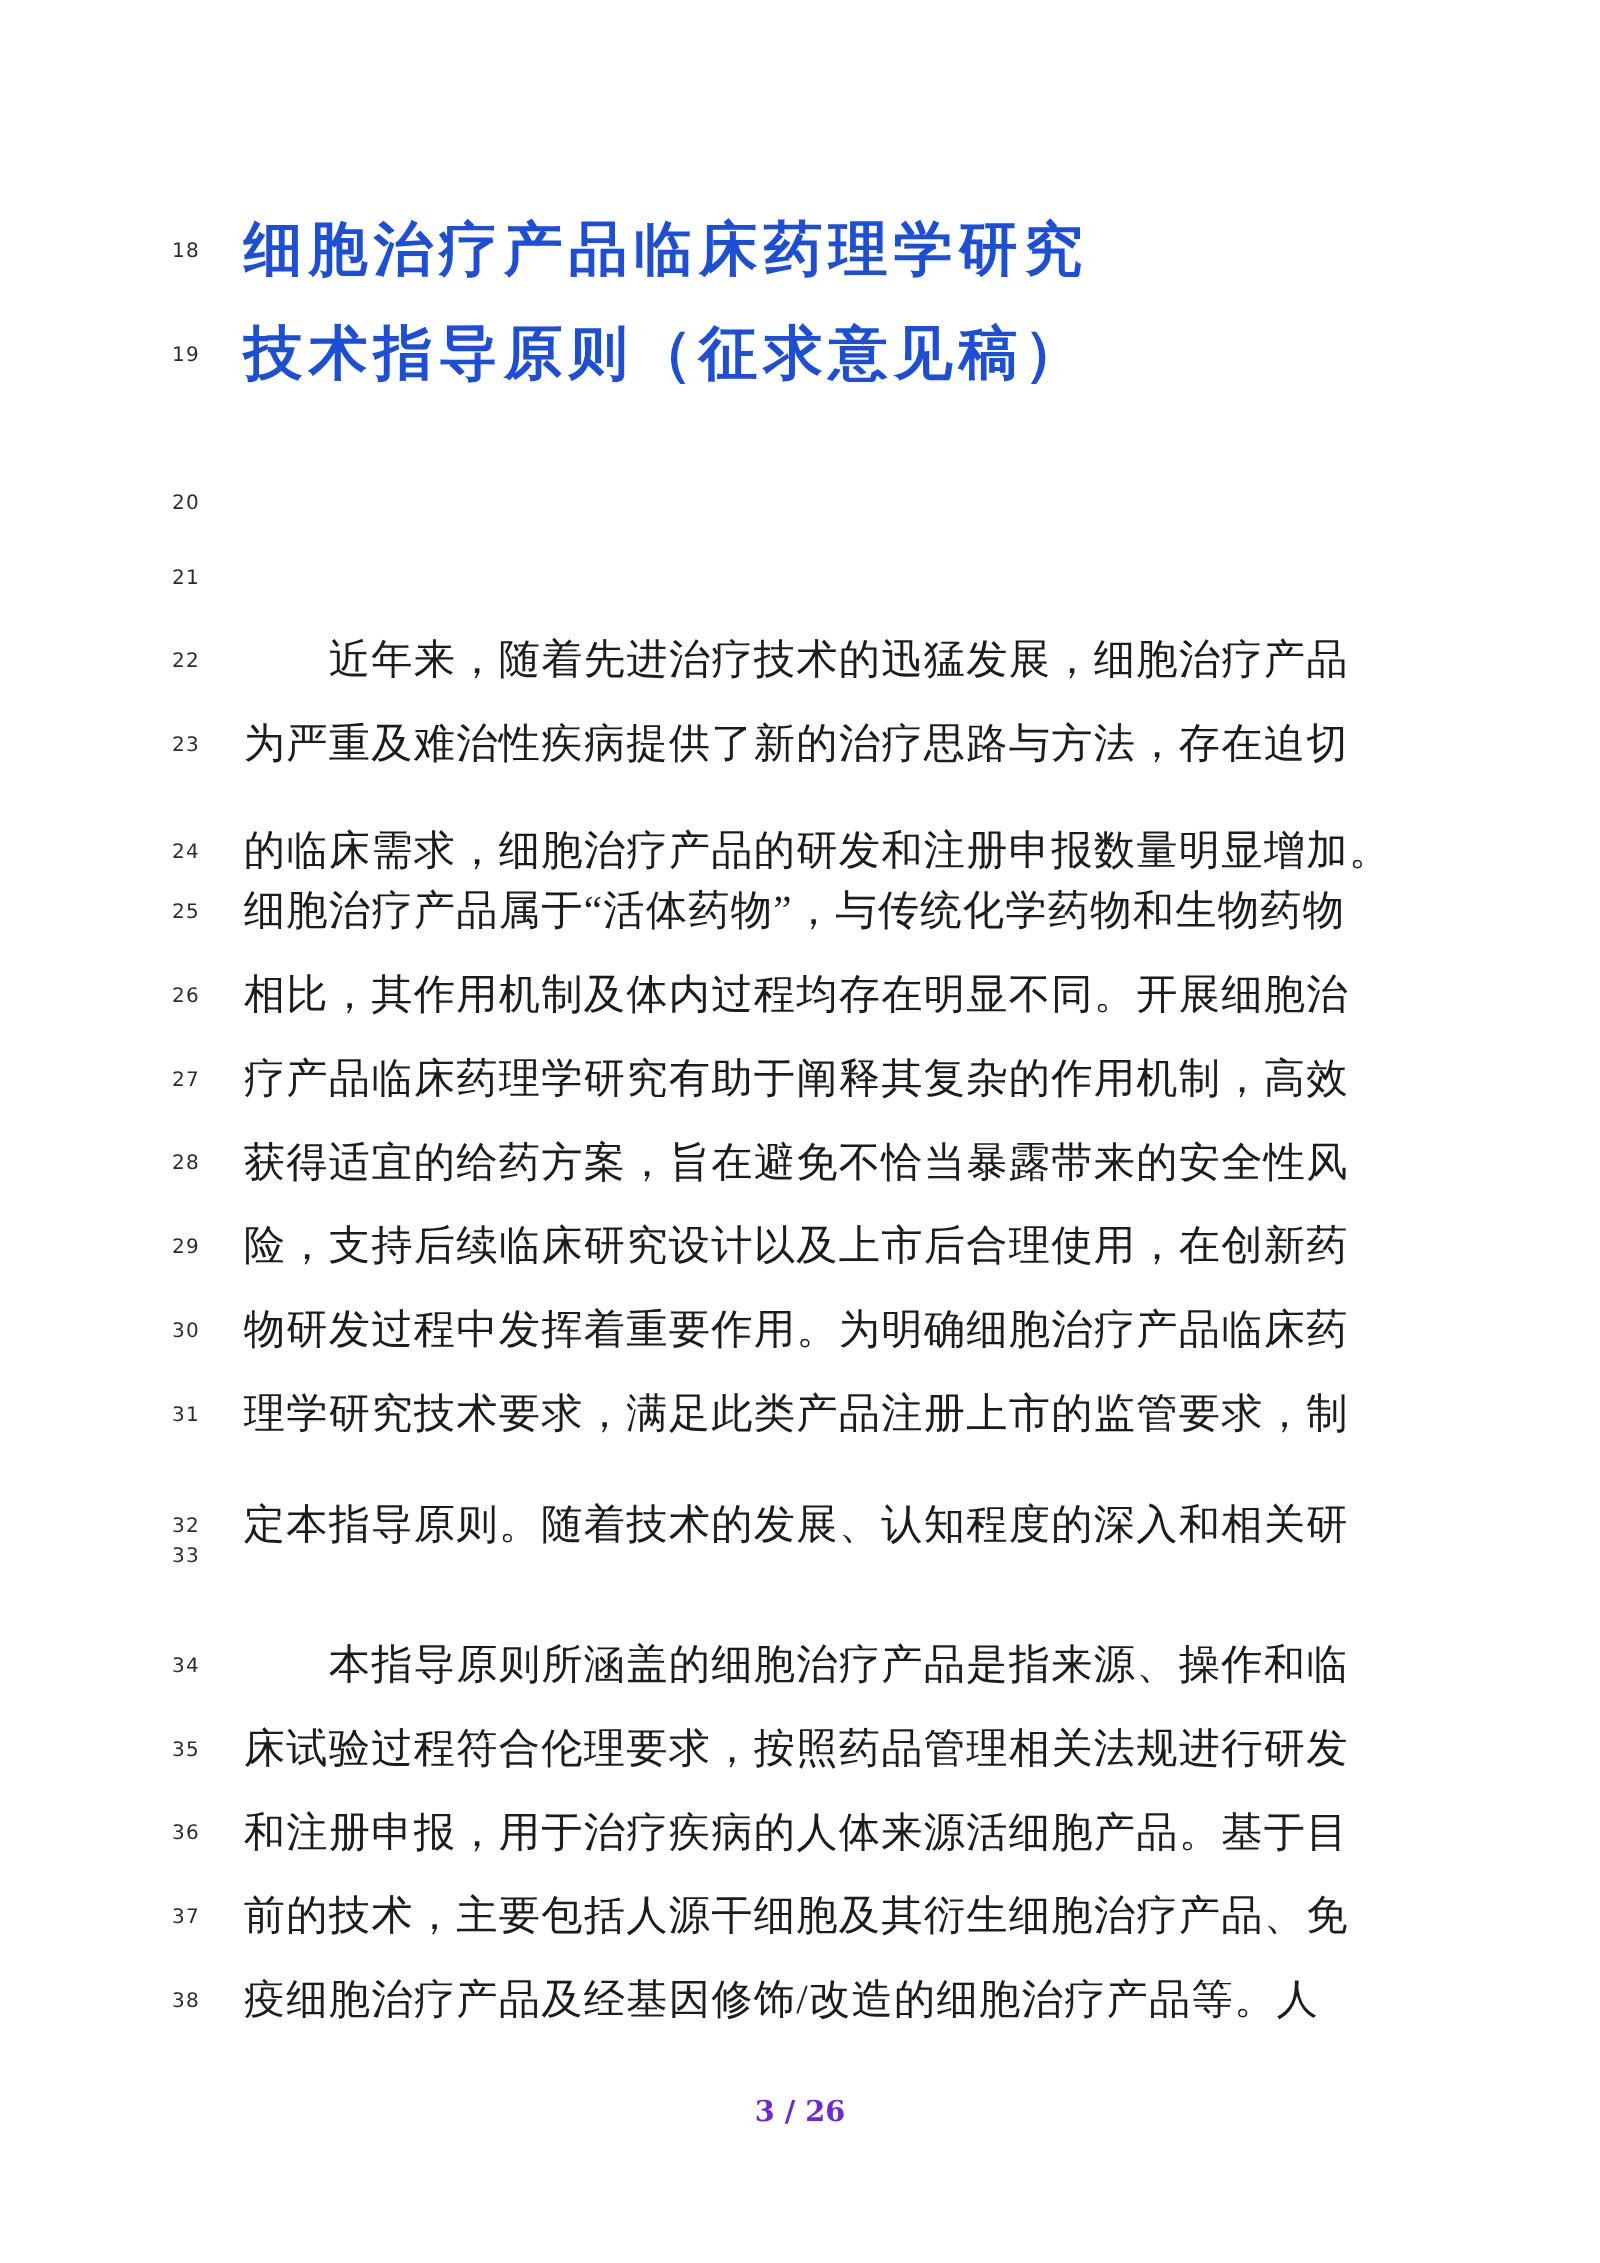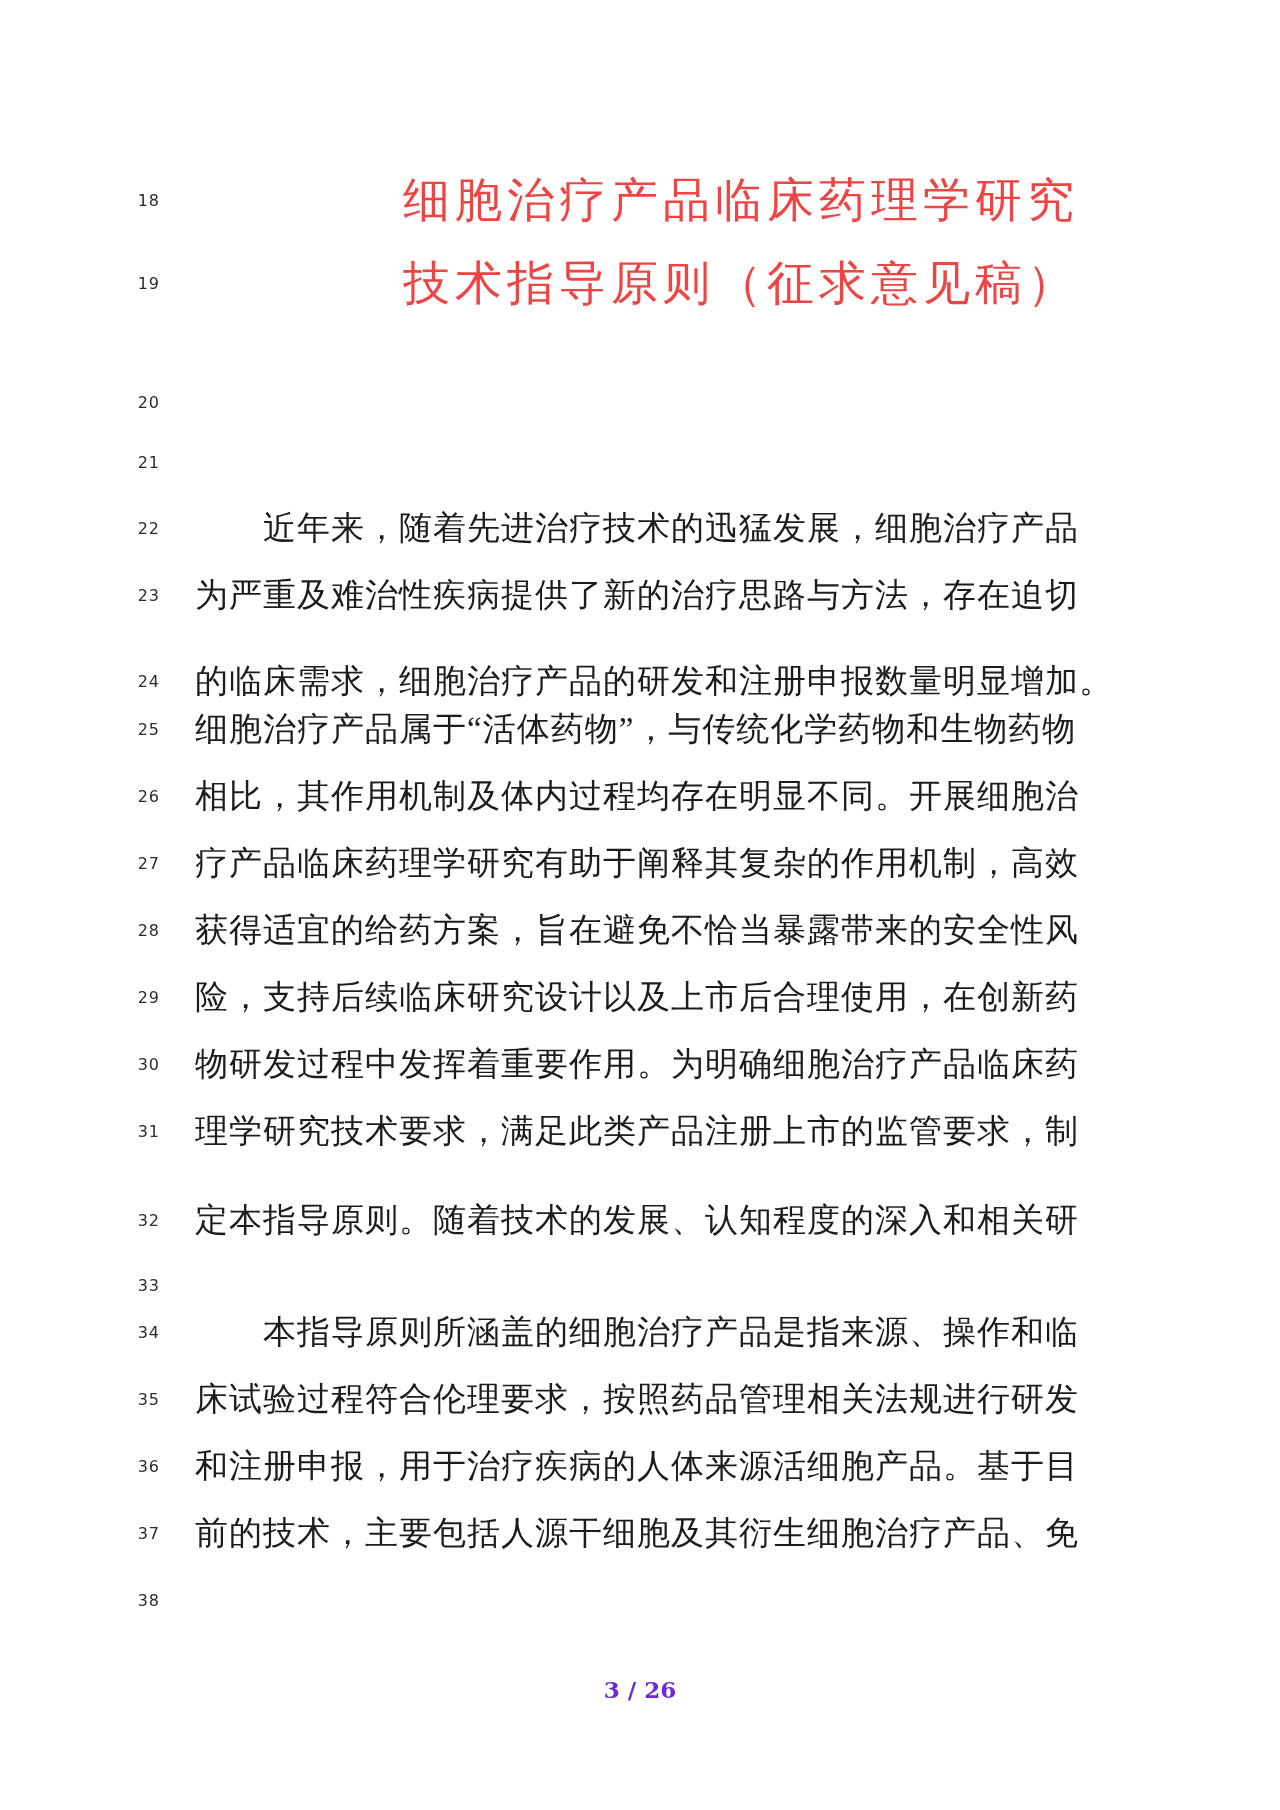--- a/index.html
+++ b/index.html
@@ -38,25 +38,25 @@
     top: 50%;
     transform: translateY(-50%);
     width: 884px;
     font-family: "Liberation Serif", serif;
     font-size: 33px;
     letter-spacing: 1px;
     color: #1c1c1c;
     white-space: nowrap;
   }
   .style-title .line-text {
-    text-align: right;
+    text-align: left;
     font-size: 47px;
-    font-weight: normal;
+    font-weight: bold;
     letter-spacing: 5px;
-    color: #ef4444;
+    color: #1d4ed8;
   }
   .style-heading .line-text {
     padding-left: 68px;
     font-family: "Liberation Sans", sans-serif;
     font-weight: bold;
     font-size: 34px;
     letter-spacing: 2px;
     color: #000000;
   }
   .style-body-indent .line-text {
@@ -132,39 +132,40 @@
       <span class="line-text">物研发过程中发挥着重要作用。为明确细胞治疗产品临床药</span>
     </div>
       <div class="line-row style-body" style="top: 1097.5px; height: 67px;">
       <span class="line-num">31</span>
       <span class="line-text">理学研究技术要求，满足此类产品注册上市的监管要求，制</span>
     </div>
       <div class="line-row style-body" style="top: 1186px; height: 67px;">
       <span class="line-num">32</span>
       <span class="line-text">定本指导原则。随着技术的发展、认知程度的深入和相关研</span>
     </div>
-      <div class="line-row style-body" style="top: 1251px; height: 67px;">
+      <div class="line-row style-body" style="top: 1210px; height: 67px;">
       <span class="line-num">33</span>
     </div>
       <div class="line-row style-body-indent" style="top: 1298.5px; height: 67px;">
       <span class="line-num">34</span>
       <span class="line-text">本指导原则所涵盖的细胞治疗产品是指来源、操作和临</span>
     </div>
       <div class="line-row style-body" style="top: 1365.5px; height: 67px;">
       <span class="line-num">35</span>
       <span class="line-text">床试验过程符合伦理要求，按照药品管理相关法规进行研发</span>
     </div>
       <div class="line-row style-body" style="top: 1432.5px; height: 67px;">
       <span class="line-num">36</span>
       <span class="line-text">和注册申报，用于治疗疾病的人体来源活细胞产品。基于目</span>
     </div>
       <div class="line-row style-body" style="top: 1499.5px; height: 67px;">
       <span class="line-num">37</span>
       <span class="line-text">前的技术，主要包括人源干细胞及其衍生细胞治疗产品、免</span>
     </div>
       <div class="line-row style-body" style="top: 1566.5px; height: 67px;">
       <span class="line-num">38</span>
+      <span class="line-text">疫细胞治疗产品及经基因修饰/改造的细胞治疗产品等。人</span>
     </div>
     </div>
 
   <div class="page-footer">3 / 26</div>
 
 </div>
 
 </body></html>

